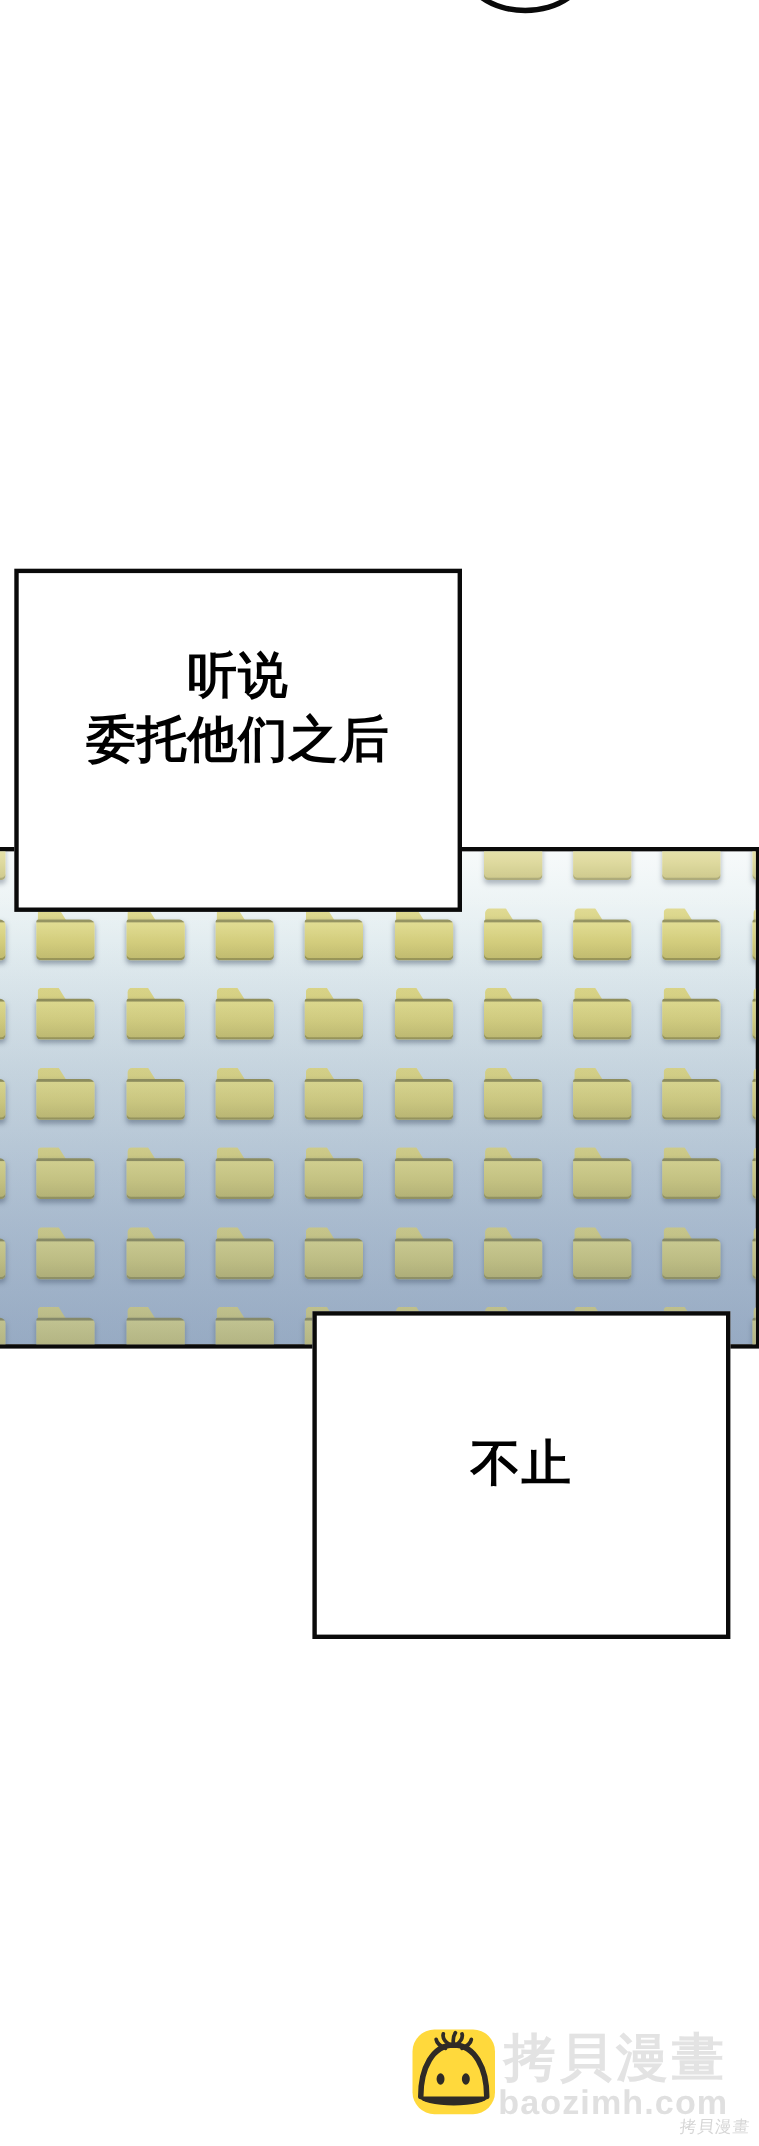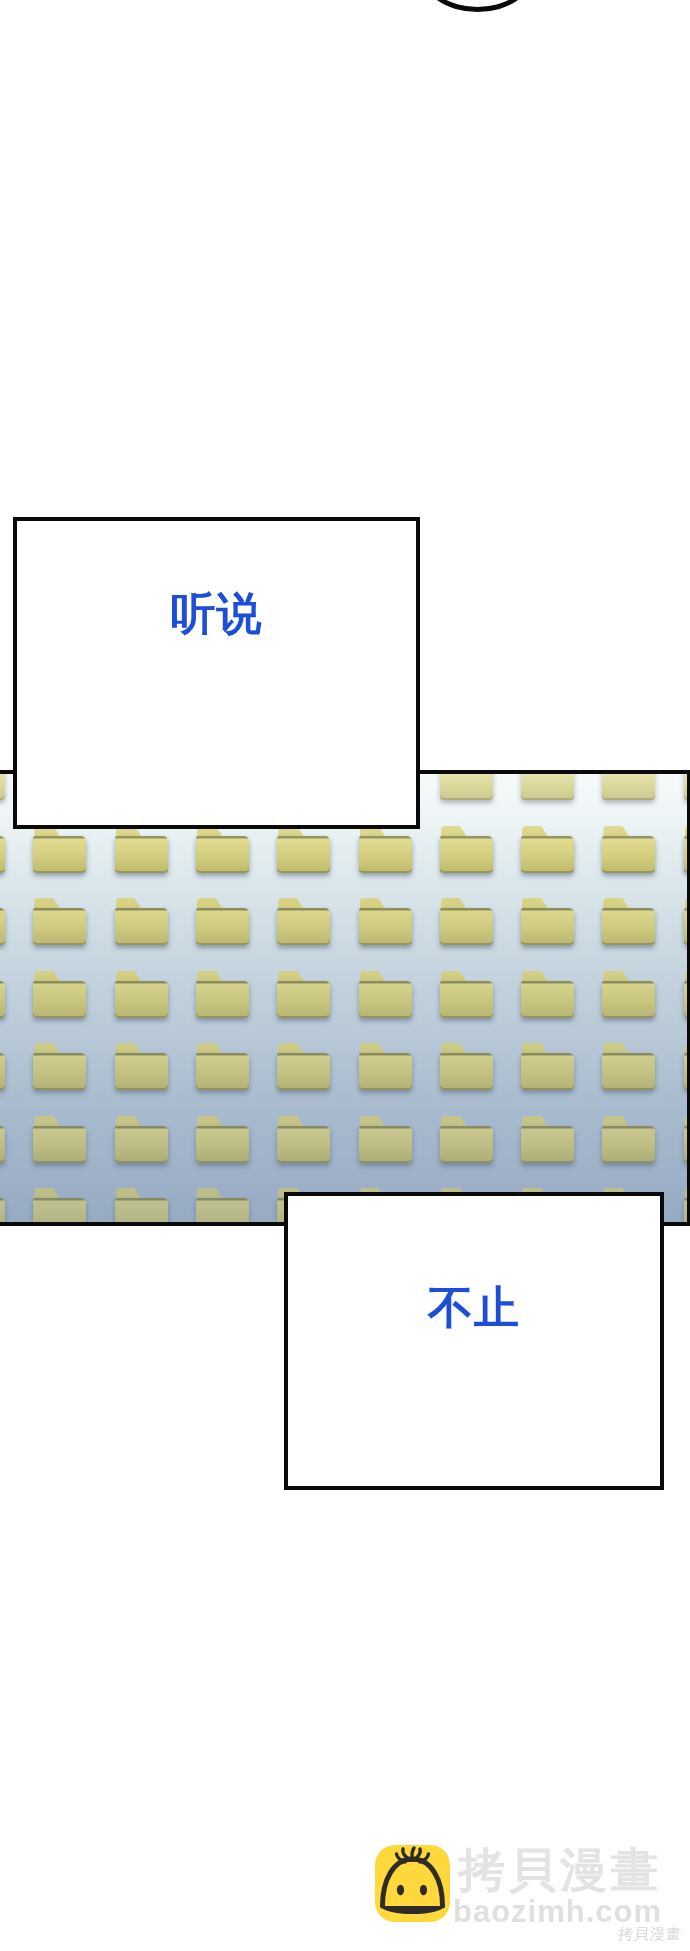--- a/index.html
+++ b/index.html
@@ -9,28 +9,28 @@
     font-family:"Liberation Sans","DejaVu Sans",sans-serif;
   }
   
   .top-arc{
     position:absolute;left:420px;top:-70px;width:105px;height:72px;
     background:#fff;border:5px solid #0a0a0a;border-radius:50%;
   }
   
   .bubble{
     position:absolute;background:#fff;border:4px solid #0a0a0a;
-    box-sizing:border-box;z-index:3;text-align:center;color:#1d4ed8;
+    box-sizing:border-box;z-index:3;text-align:center;color:#000000;
     font-weight:bold;
   }
   .bubble .line{display:block;white-space:nowrap;}
   #bubble1{left:13px;top:517px;width:407px;height:312px;
     font-size:45px;line-height:58px;letter-spacing:1px;padding-top:64px;}
   #bubble2{left:284px;top:1192px;width:380px;height:298px;
-    font-size:45px;line-height:62px;letter-spacing:1px;padding-top:81px;}
+    font-size:45px;line-height:62px;letter-spacing:1px;padding-top:103px;}
   
   #panel{
     position:absolute;left:-6px;top:770px;width:697px;height:456px;
     box-sizing:border-box;border:4px solid #0a0a0a;z-index:1;overflow:hidden;
     background:linear-gradient(180deg,
       var(--panel-top,#f3f8f8) 0%,#e3edf0 18%,#ccdae3 45%,
       #b7c8d9 75%,var(--panel-bottom,#a9bcd2) 100%);
   }
   #folder-grid{position:absolute;inset:0;}
   .folder{position:absolute;width:53px;height:48px;}
@@ -79,20 +79,21 @@
 </style>
 </head>
 <body>
 
 <div id="stage">
 
   <div class="top-arc"></div>
 
   <div class="bubble" id="bubble1">
     <span class="line">听说</span>
+    <span class="line">委托他们之后</span>
   </div>
 
   <div id="panel">
     <div id="folder-grid">
         <div class="folder" style="left: -46px; top: -21px;">
           <div class="fbody"></div>
         </div>
         <div class="folder" style="left: 35.3px; top: -21px;">
           <div class="fbody"></div>
         </div>

